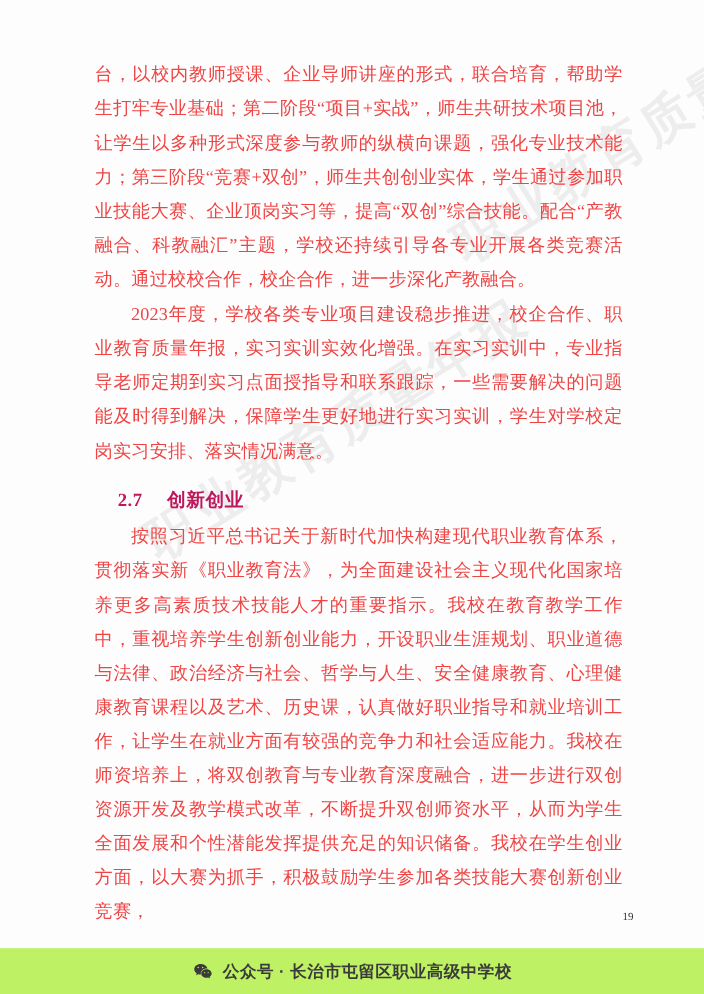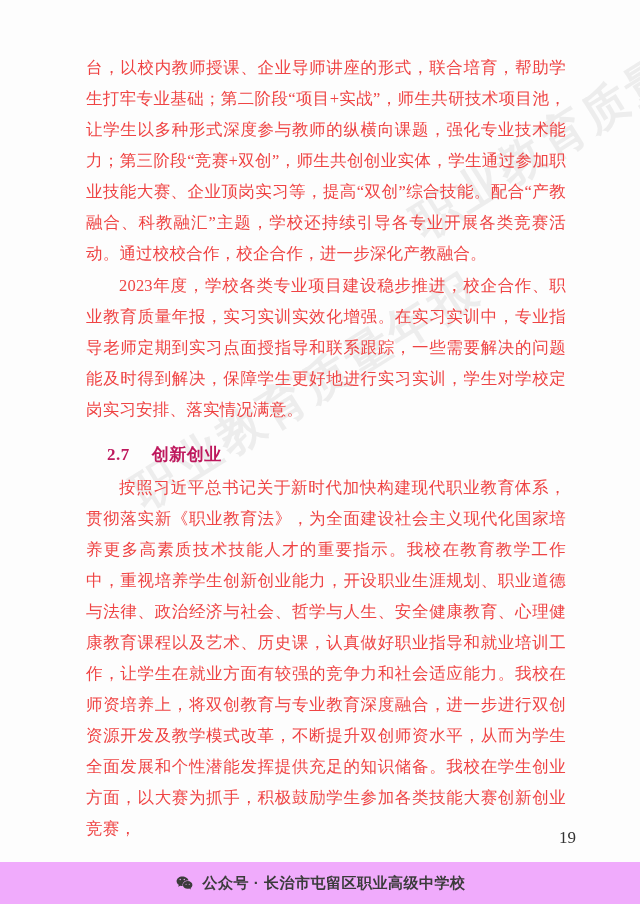--- a/index.html
+++ b/index.html
@@ -73,31 +73,31 @@
     text-indent: 33px;
     letter-spacing: 0.5px;
   }
   .section-head .num {
     margin-right: 22px;
   }
   .page-number {
     position: absolute;
     right: 64px;
     top: 828px;
-    font-size: 17px;
+    font-size: 10px;
     color: #333333;
     font-family: "Liberation Serif", serif;
   }
   .footer-bar {
     position: absolute;
     left: 0;
     top: 862px;
     width: 640px;
     height: 42px;
-    background: #f0abfc;
+    background: #bef264;
     display: flex;
     align-items: center;
     justify-content: center;
   }
   .footer-inner {
     display: flex;
     align-items: center;
     gap: 9px;
   }
   .wechat-icon {

